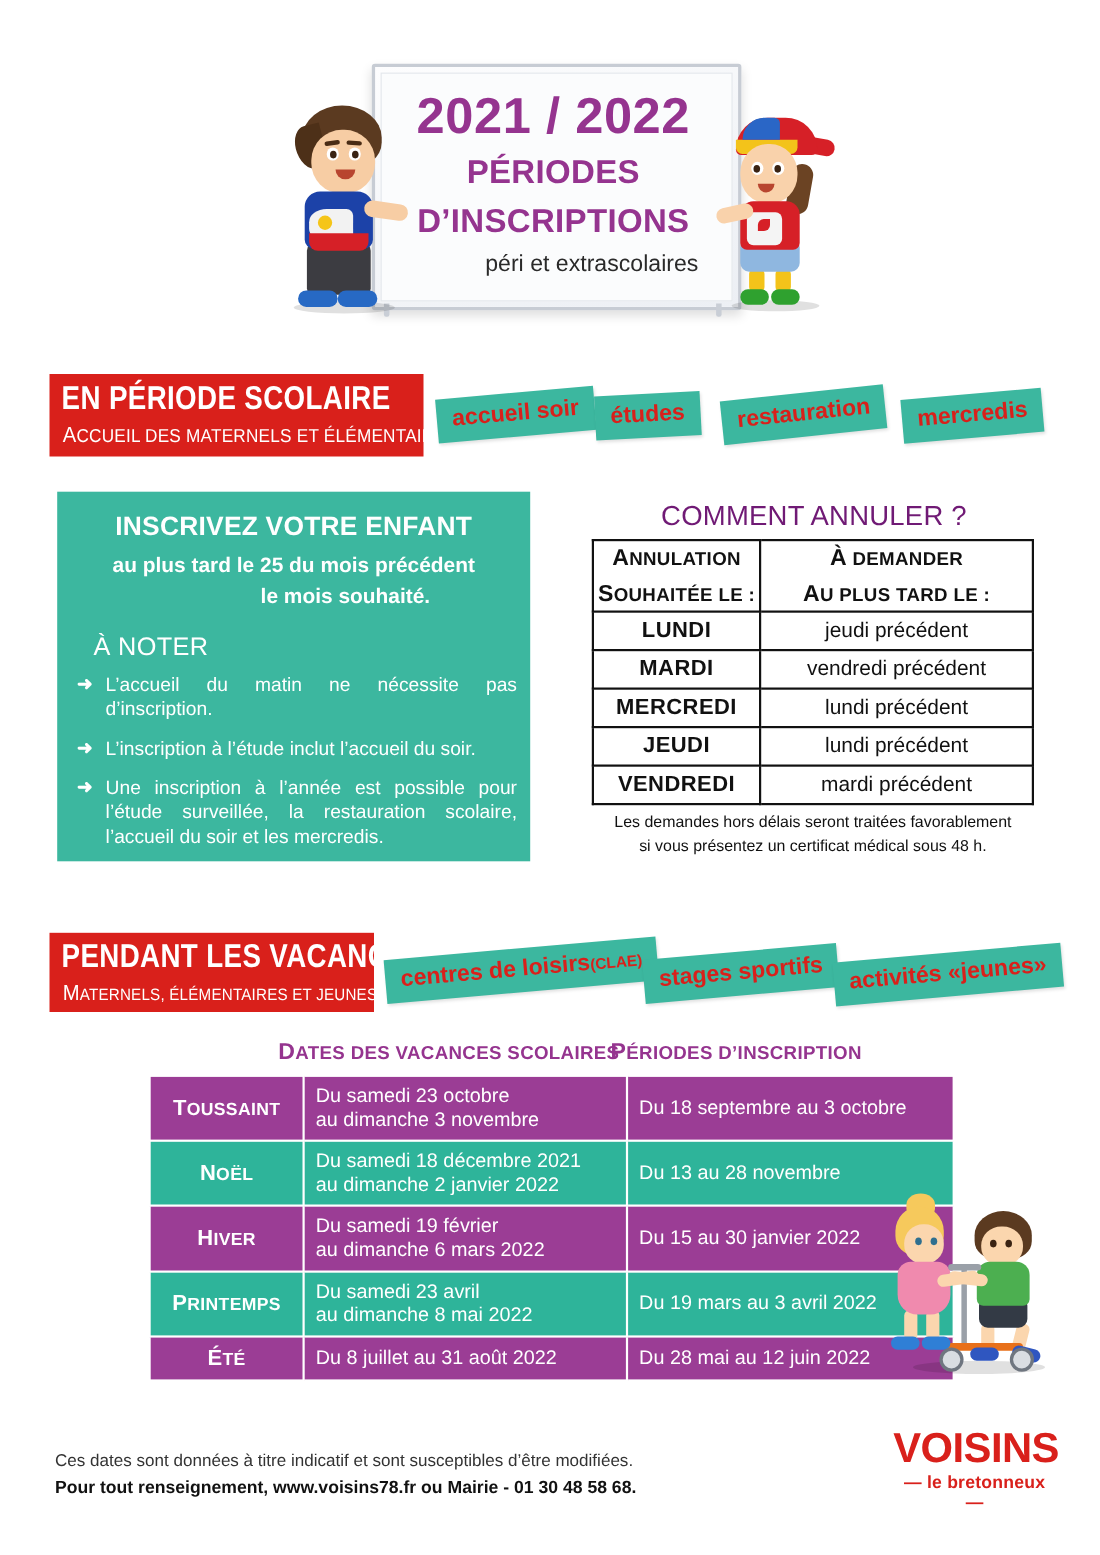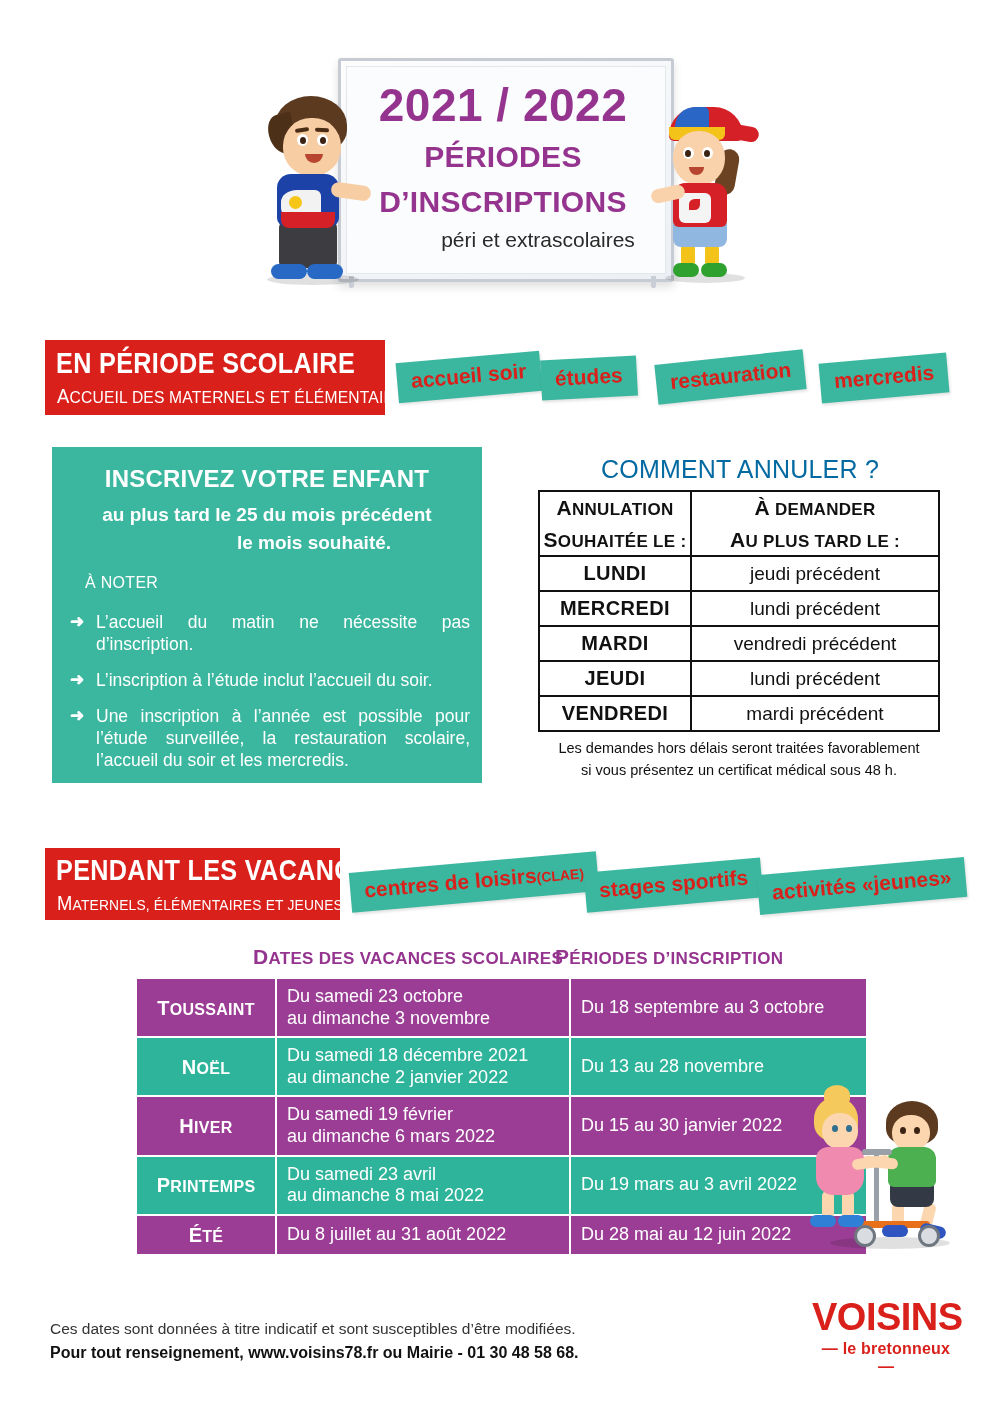--- a/index.html
+++ b/index.html
@@ -156,32 +156,32 @@
   #info-box .ttl{
     position:absolute;left:0;top:18px;width:430px;text-align:center;
     font-size:24px;font-weight:bold;letter-spacing:.2px;
   }
   #info-box .sub1,#info-box .sub2{
     position:absolute;left:0;width:430px;text-align:center;
     font-size:19px;font-weight:bold;
   }
   #info-box .sub1{top:57px;}
   #info-box .sub2{top:85px;margin-left:47px;}
-  #info-box .note{position:absolute;left:33px;top:127px;font-size:16px;letter-spacing:.3px;}
+  #info-box .note{position:absolute;left:33px;top:127px;font-size:23px;letter-spacing:.3px;}
   #info-box ul{position:absolute;left:18px;top:164px;width:400px;margin:0;padding:0;list-style:none;}
   #info-box li{
     position:relative;padding-left:26px;margin-bottom:14px;
     font-size:17.5px;line-height:1.26;text-align:justify;
   }
   #info-box li .ar{position:absolute;left:0;top:0px;font-size:17px;font-weight:bold;}
 
   
   #cancel-title{
     position:absolute;left:530px;top:455px;width:420px;text-align:center;
-    font-size:25px;color:#0369a1;letter-spacing:.2px;
+    font-size:25px;color:#701a75;letter-spacing:.2px;
   }
   #cancel-table{
     position:absolute;left:538px;top:490px;width:402px;
     border-collapse:collapse;background:#fff;
   }
   #cancel-table td,#cancel-table th{border:2px solid #111;padding:0;}
   #cancel-table th{height:62px;border-radius:31px;}
   #cancel-table .h1,#cancel-table .h2{
     font-size:17px;font-weight:bold;text-align:center;color:#111;
     line-height:1.5;letter-spacing:.3px;
@@ -353,26 +353,26 @@
       <th>
         <div class="h2"><span class="cap">À</span> DEMANDER</div>
         <div class="h2"><span class="cap">A</span>U PLUS TARD LE :</div>
       </th>
     </tr>
     <tr>
       <td class="day">LUNDI</td>
       <td class="val">jeudi précédent</td>
     </tr>
     <tr>
+      <td class="day">MARDI</td>
+      <td class="val">vendredi précédent</td>
+    </tr>
+    <tr>
       <td class="day">MERCREDI</td>
       <td class="val">lundi précédent</td>
-    </tr>
-    <tr>
-      <td class="day">MARDI</td>
-      <td class="val">vendredi précédent</td>
     </tr>
     <tr>
       <td class="day">JEUDI</td>
       <td class="val">lundi précédent</td>
     </tr>
     <tr>
       <td class="day">VENDREDI</td>
       <td class="val">mardi précédent</td>
     </tr>
   </tbody>

